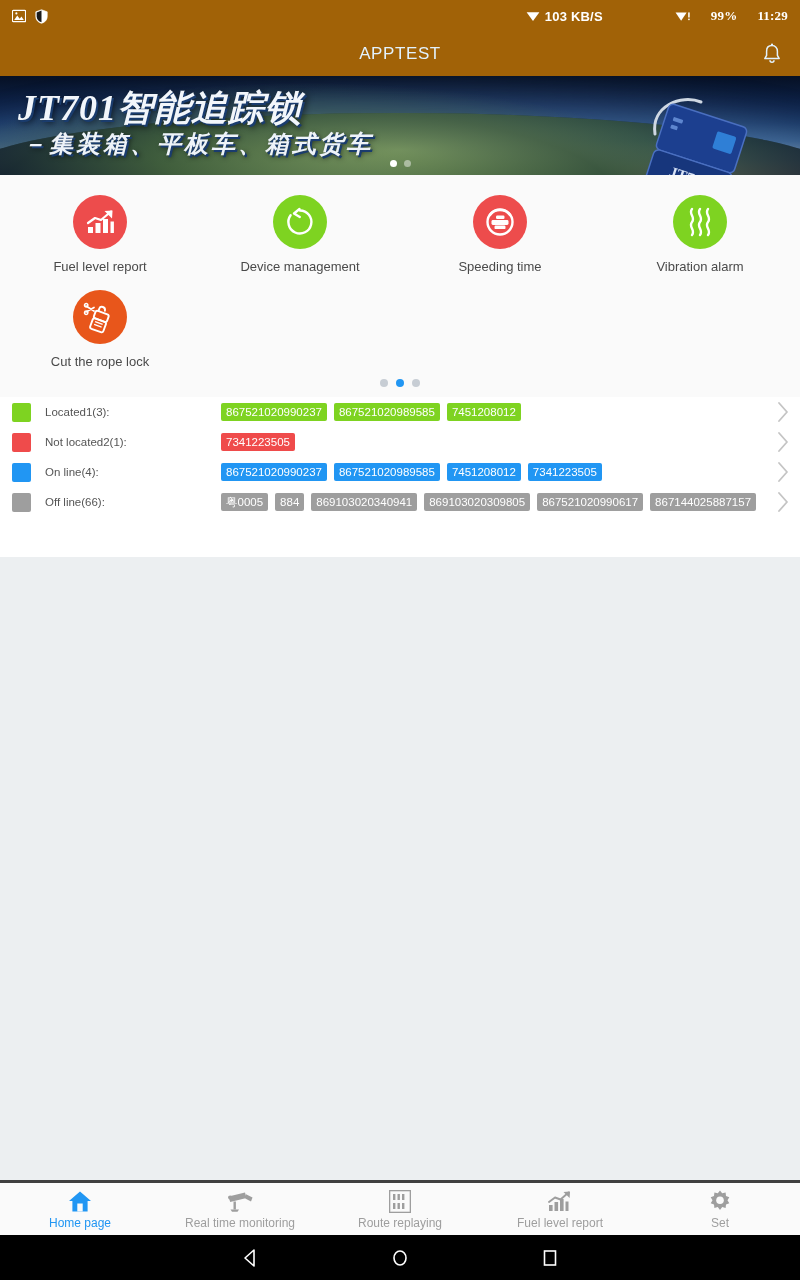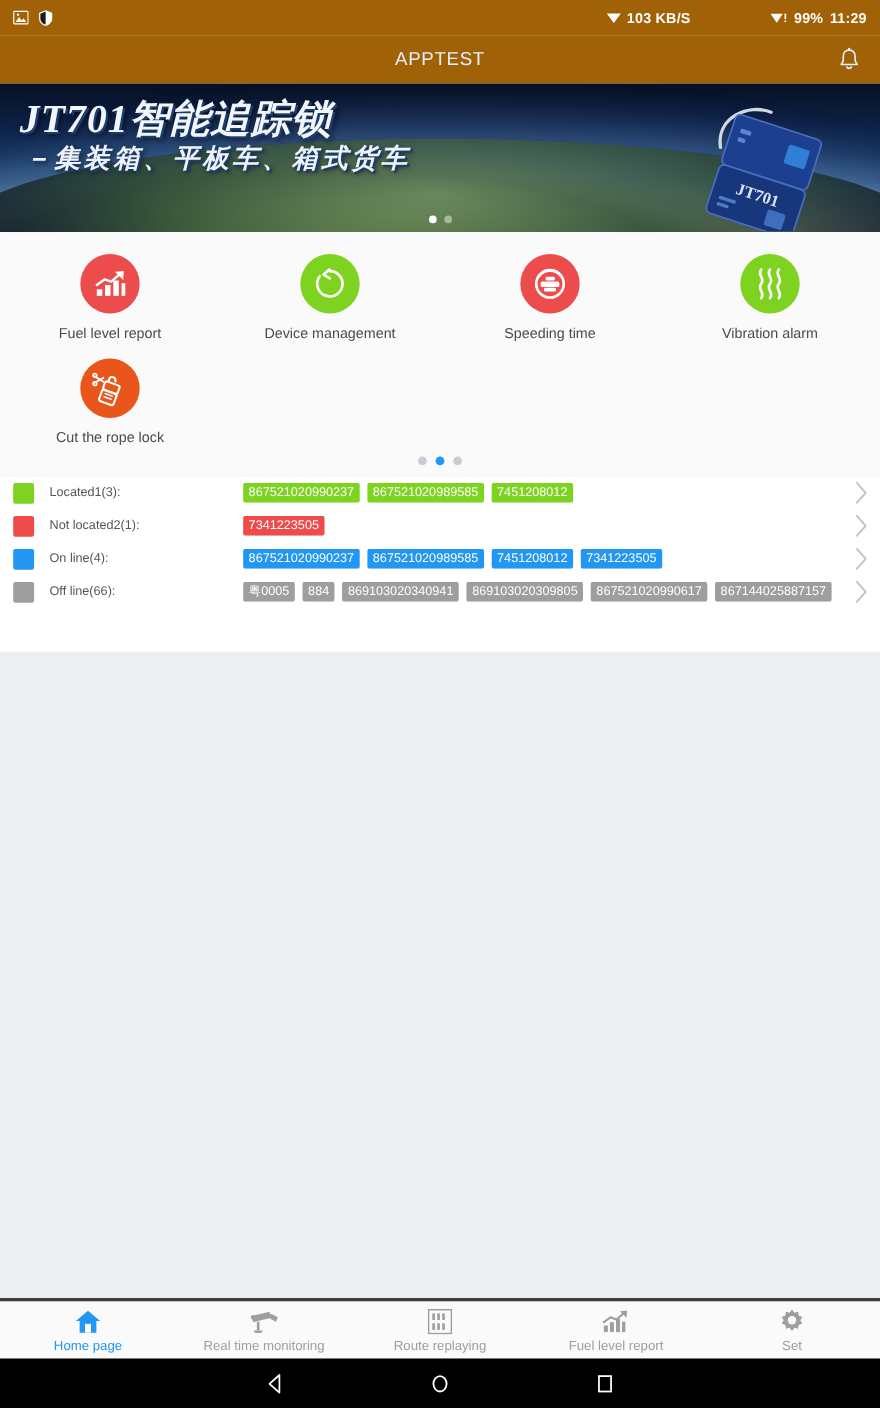--- a/index.html
+++ b/index.html
@@ -13,36 +13,36 @@
 
   
   .statusbar{
     height:32px; background:#a16207; color:#fff;
     display:flex; align-items:center; padding:0 12px;
     font-size:13px; font-weight:bold;
   }
   .sb-left{ display:flex; align-items:center; gap:9px; }
   .sb-spacer{ flex:1; }
   .sb-mid{ display:flex; align-items:center; gap:5px; margin-right:72px; }
-  .sb-right{ display:flex; align-items:center; gap:6px; }
+  .sb-right{ display:flex; align-items:center; gap:20px;font-family:Liberation Serif, serif; }
   .sb-ico{ display:inline-flex; align-items:center; }
   .sb-text{ font-size:13px; letter-spacing:0.2px; }
 
   
   .appbar{
     height:44px; background:#a16207; position:relative;
     display:flex; align-items:center; justify-content:center;
   }
   .appbar-title{ color:#e3f2fd; font-size:17px; letter-spacing:0.6px; }
   .appbar-bell{ position:absolute; right:14px; top:50%; transform:translateY(-50%);
     width:28px; height:28px; display:flex; align-items:center; justify-content:center; }
 
   
   .banner{
-    height:135px; position:relative; overflow:hidden;
+    height:99px; position:relative; overflow:hidden;
     background:
       radial-gradient(ellipse 520px 150px at 38% 125%, #7ea05a 0%, #4d6b3d 34%, #223a3a 60%, rgba(10,20,40,0) 78%),
       linear-gradient(to bottom, #061024 0%, #0d2146 28%, #16335f 48%, #2a4d78 66%, #6b7e93 84%, #c9b79a 100%);
   }
   .banner::after{
     content:""; position:absolute; left:-5%; bottom:-62%;
     width:110%; height:125%; border-radius:50%;
     background:radial-gradient(ellipse at 50% 30%, rgba(150,180,120,.55) 0%, rgba(60,90,60,.75) 40%, rgba(16,28,46,.9) 72%, rgba(10,18,36,1) 100%);
     box-shadow:0 -12px 40px rgba(120,170,220,.35);
   }

